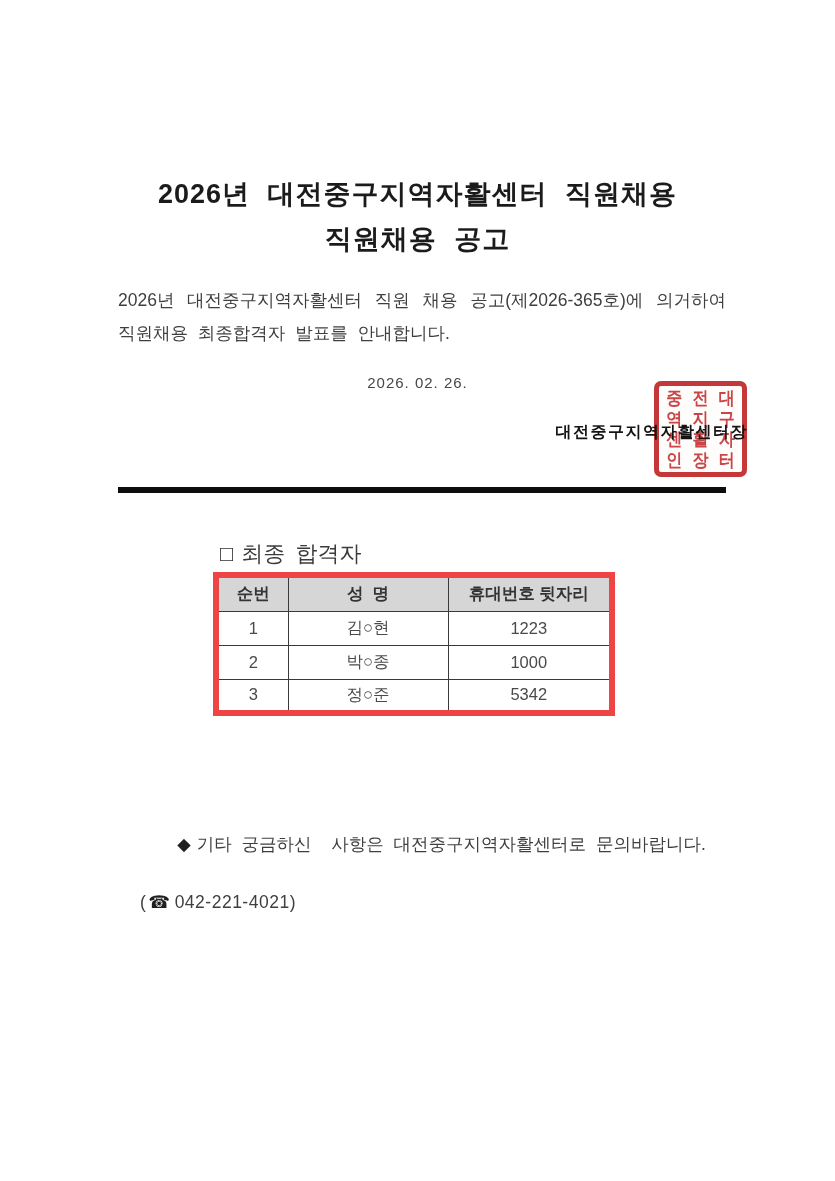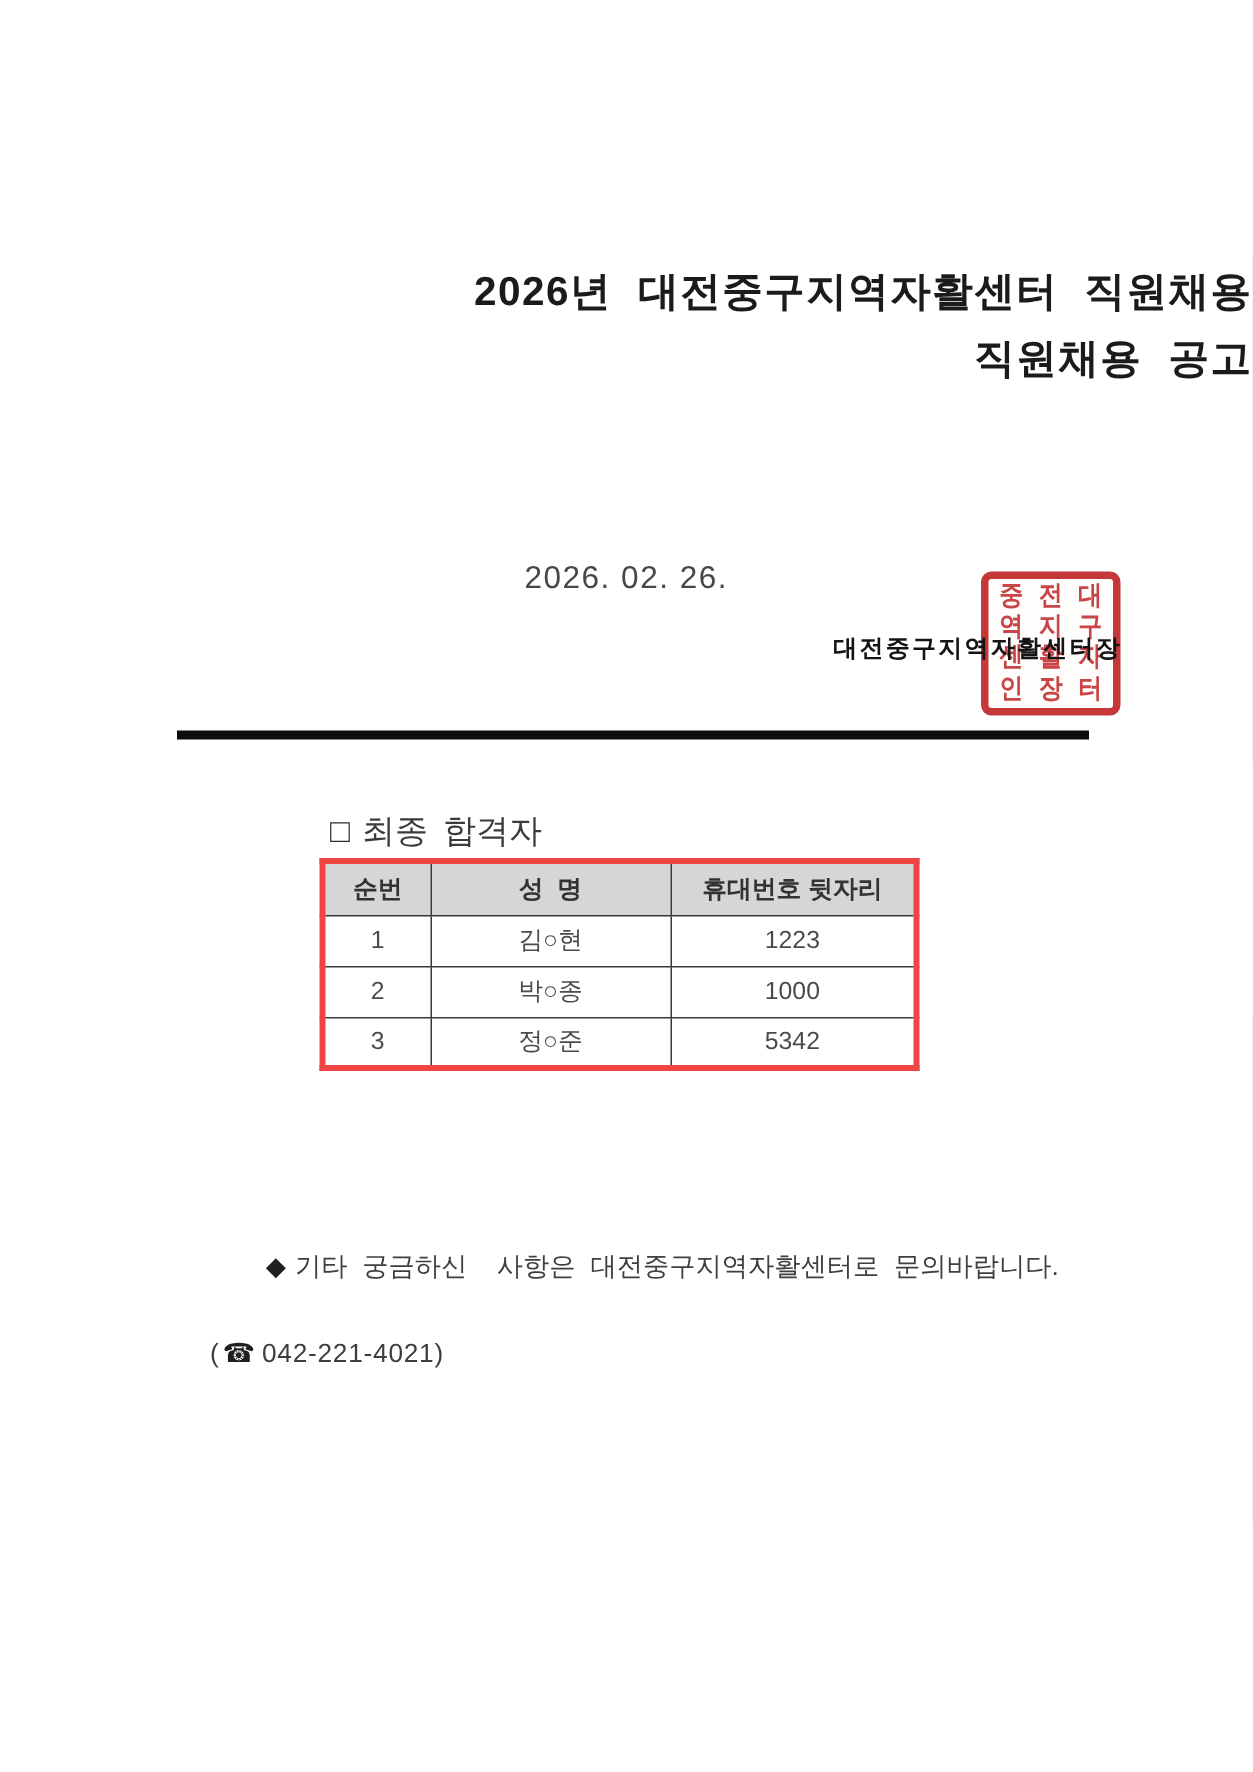--- a/index.html
+++ b/index.html
@@ -13,21 +13,21 @@
     font-family: "Liberation Sans", sans-serif;
     color: #3d3d3d;
     overflow: hidden;
   }
   .pre { white-space: pre-wrap; }
 
   .title-block {
     position: absolute;
     left: 0; top: 172px;
     width: 100%;
-    text-align: right;
+    text-align: center;
     font-weight: bold;
     color: #1b1b1b;
     font-size: 27px;
     line-height: 45px;
     letter-spacing: 1px;
     word-spacing: 9px;
   }
 
   .body-block {
     position: absolute;
@@ -41,21 +41,21 @@
     text-align: justify;
     text-align-last: justify;
   }
   .body-line-normal { word-spacing: 5px; }
 
   .date-line {
     position: absolute;
     left: 0; top: 374px;
     width: 100%;
     text-align: center;
-    font-size: 21px;
+    font-size: 15px;
     color: #474747;
     letter-spacing: 1px;
   }
 
   .signer-line {
     position: absolute;
     right: 87px; top: 422px;
     font-size: 16px;
     font-weight: bold;
     color: #141414;
@@ -116,21 +116,21 @@
     table-layout: fixed;
     font-size: 16.5px;
     color: #4a4a4a;
   }
   table.results th, table.results td {
     border: 1px solid #3a3a3a;
     text-align: center;
     vertical-align: middle;
     white-space: pre;
   }
-  table.results { border: 4px solid #ef4444; padding-left: 42px; }
+  table.results { border: 6px solid #ef4444; padding-left: 42px; }
   table.results th {
     background: #d6d6d6;
     color: #333333;
     font-weight: 600;
     height: 36px;
   }
   table.results td { height: 34px; background: #ffffff; }
   .col-no   { width: 72px; }
   .col-name { width: 160px; }
   .col-phone{ width: 164px; }
@@ -150,20 +150,24 @@
 </head>
 <body>
 
 <div class="page">
 
   <div class="title-block">
     <div class="pre">2026년 대전중구지역자활센터 직원채용</div>
     <div class="pre">직원채용 공고</div>
   </div>
 
+  <div class="body-block">
+    <div class="body-line-justify">2026년 대전중구지역자활센터 직원 채용 공고(제2026-365호)에 의거하여</div>
+    <div class="body-line-normal">직원채용 최종합격자 발표를 안내합니다.</div>
+  </div>
 
   <div class="date-line">2026. 02. 26.</div>
 
   <div class="signer-line">대전중구지역자활센터장</div>
 
   <div class="seal" title="대전중구지역자활센터장인">
     <span>대</span>
     <span>전</span>
     <span>중</span>
     <span>구</span>

